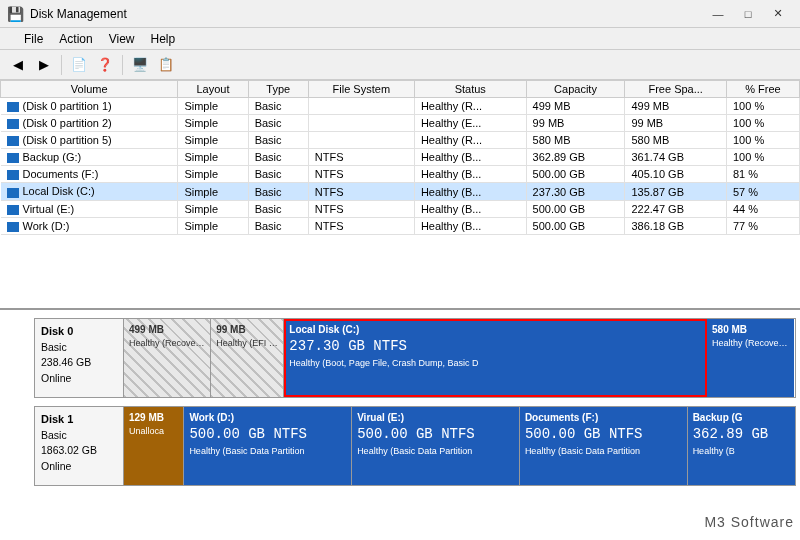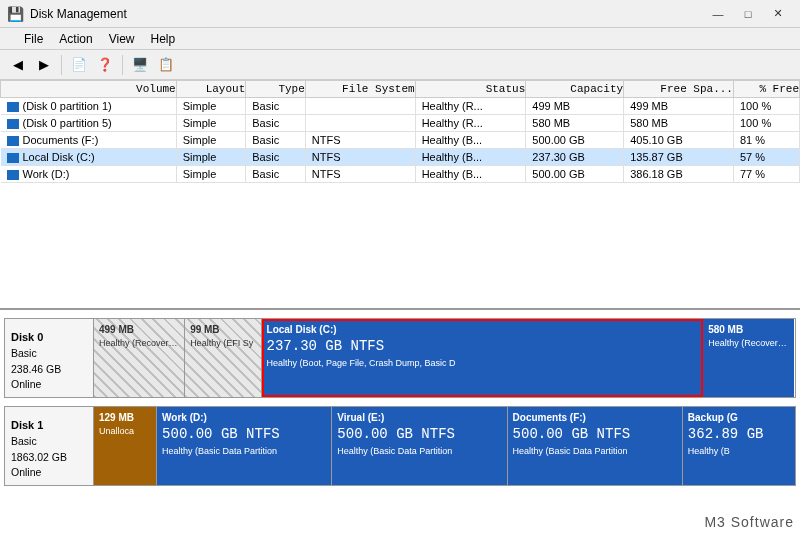--- a/index.html
+++ b/index.html
@@ -109,25 +109,24 @@
       border-collapse: collapse;
       font-size: 11px;
     }
 
     thead tr {
       background: #f5f5f5;
     }
 
     thead th {
       border: 1px solid #ccc;
-      padding: 2px 0;
-      text-align: right;
+      padding: 2px 6px;
+      text-align: center;
       font-weight: normal;
       white-space: nowrap;
-      font-family: Liberation Mono, monospace;
     }
 
     tbody tr {
       border-bottom: 1px solid #e0e0e0;
     }
     tbody tr.selected { background: #cce5ff; }
 
     tbody td {
       border-right: 1px solid #e0e0e0;
       padding: 2px 6px;
@@ -161,21 +160,22 @@
     .disk-info {
       width: 90px;
       min-width: 90px;
       padding: 4px 6px;
       font-size: 10.5px;
       line-height: 1.5;
       border: 1px solid #999;
       background: #f5f5f5;
       display: flex;
       flex-direction: column;
-      justify-content: flex-end;
+      justify-content: flex-start;
+      margin-left: 30px;
     }
     .disk-info-name { font-weight: bold; font-size: 11px; }
 
     .disk-partitions {
       flex: 1;
       display: flex;
       border-top: 1px solid #999;
       border-bottom: 1px solid #999;
       border-right: 1px solid #999;
     }
@@ -284,48 +284,78 @@
             <td><span class="vol-icon"></span>(Disk 0 partition 1)</td>
             <td>Simple</td>
             <td>Basic</td>
             <td></td>
             <td>Healthy (R...</td>
             <td>499 MB</td>
             <td>499 MB</td>
             <td>100 %</td>
           </tr>
           <tr>
+            <td><span class="vol-icon"></span>(Disk 0 partition 2)</td>
+            <td>Simple</td>
+            <td>Basic</td>
+            <td></td>
+            <td>Healthy (E...</td>
+            <td>99 MB</td>
+            <td>99 MB</td>
+            <td>100 %</td>
+          </tr>
+          <tr>
             <td><span class="vol-icon"></span>(Disk 0 partition 5)</td>
             <td>Simple</td>
             <td>Basic</td>
             <td></td>
             <td>Healthy (R...</td>
             <td>580 MB</td>
             <td>580 MB</td>
             <td>100 %</td>
           </tr>
           <tr>
+            <td><span class="vol-icon"></span>Backup (G:)</td>
+            <td>Simple</td>
+            <td>Basic</td>
+            <td>NTFS</td>
+            <td>Healthy (B...</td>
+            <td>362.89 GB</td>
+            <td>361.74 GB</td>
+            <td>100 %</td>
+          </tr>
+          <tr>
             <td><span class="vol-icon"></span>Documents (F:)</td>
             <td>Simple</td>
             <td>Basic</td>
             <td>NTFS</td>
             <td>Healthy (B...</td>
             <td>500.00 GB</td>
             <td>405.10 GB</td>
             <td>81 %</td>
           </tr>
           <tr class="selected">
             <td><span class="vol-icon"></span>Local Disk (C:)</td>
             <td>Simple</td>
             <td>Basic</td>
             <td>NTFS</td>
             <td>Healthy (B...</td>
             <td>237.30 GB</td>
             <td>135.87 GB</td>
             <td>57 %</td>
+          </tr>
+          <tr>
+            <td><span class="vol-icon"></span>Virtual (E:)</td>
+            <td>Simple</td>
+            <td>Basic</td>
+            <td>NTFS</td>
+            <td>Healthy (B...</td>
+            <td>500.00 GB</td>
+            <td>222.47 GB</td>
+            <td>44 %</td>
           </tr>
           <tr>
             <td><span class="vol-icon"></span>Work (D:)</td>
             <td>Simple</td>
             <td>Basic</td>
             <td>NTFS</td>
             <td>Healthy (B...</td>
             <td>500.00 GB</td>
             <td>386.18 GB</td>
             <td>77 %</td>

